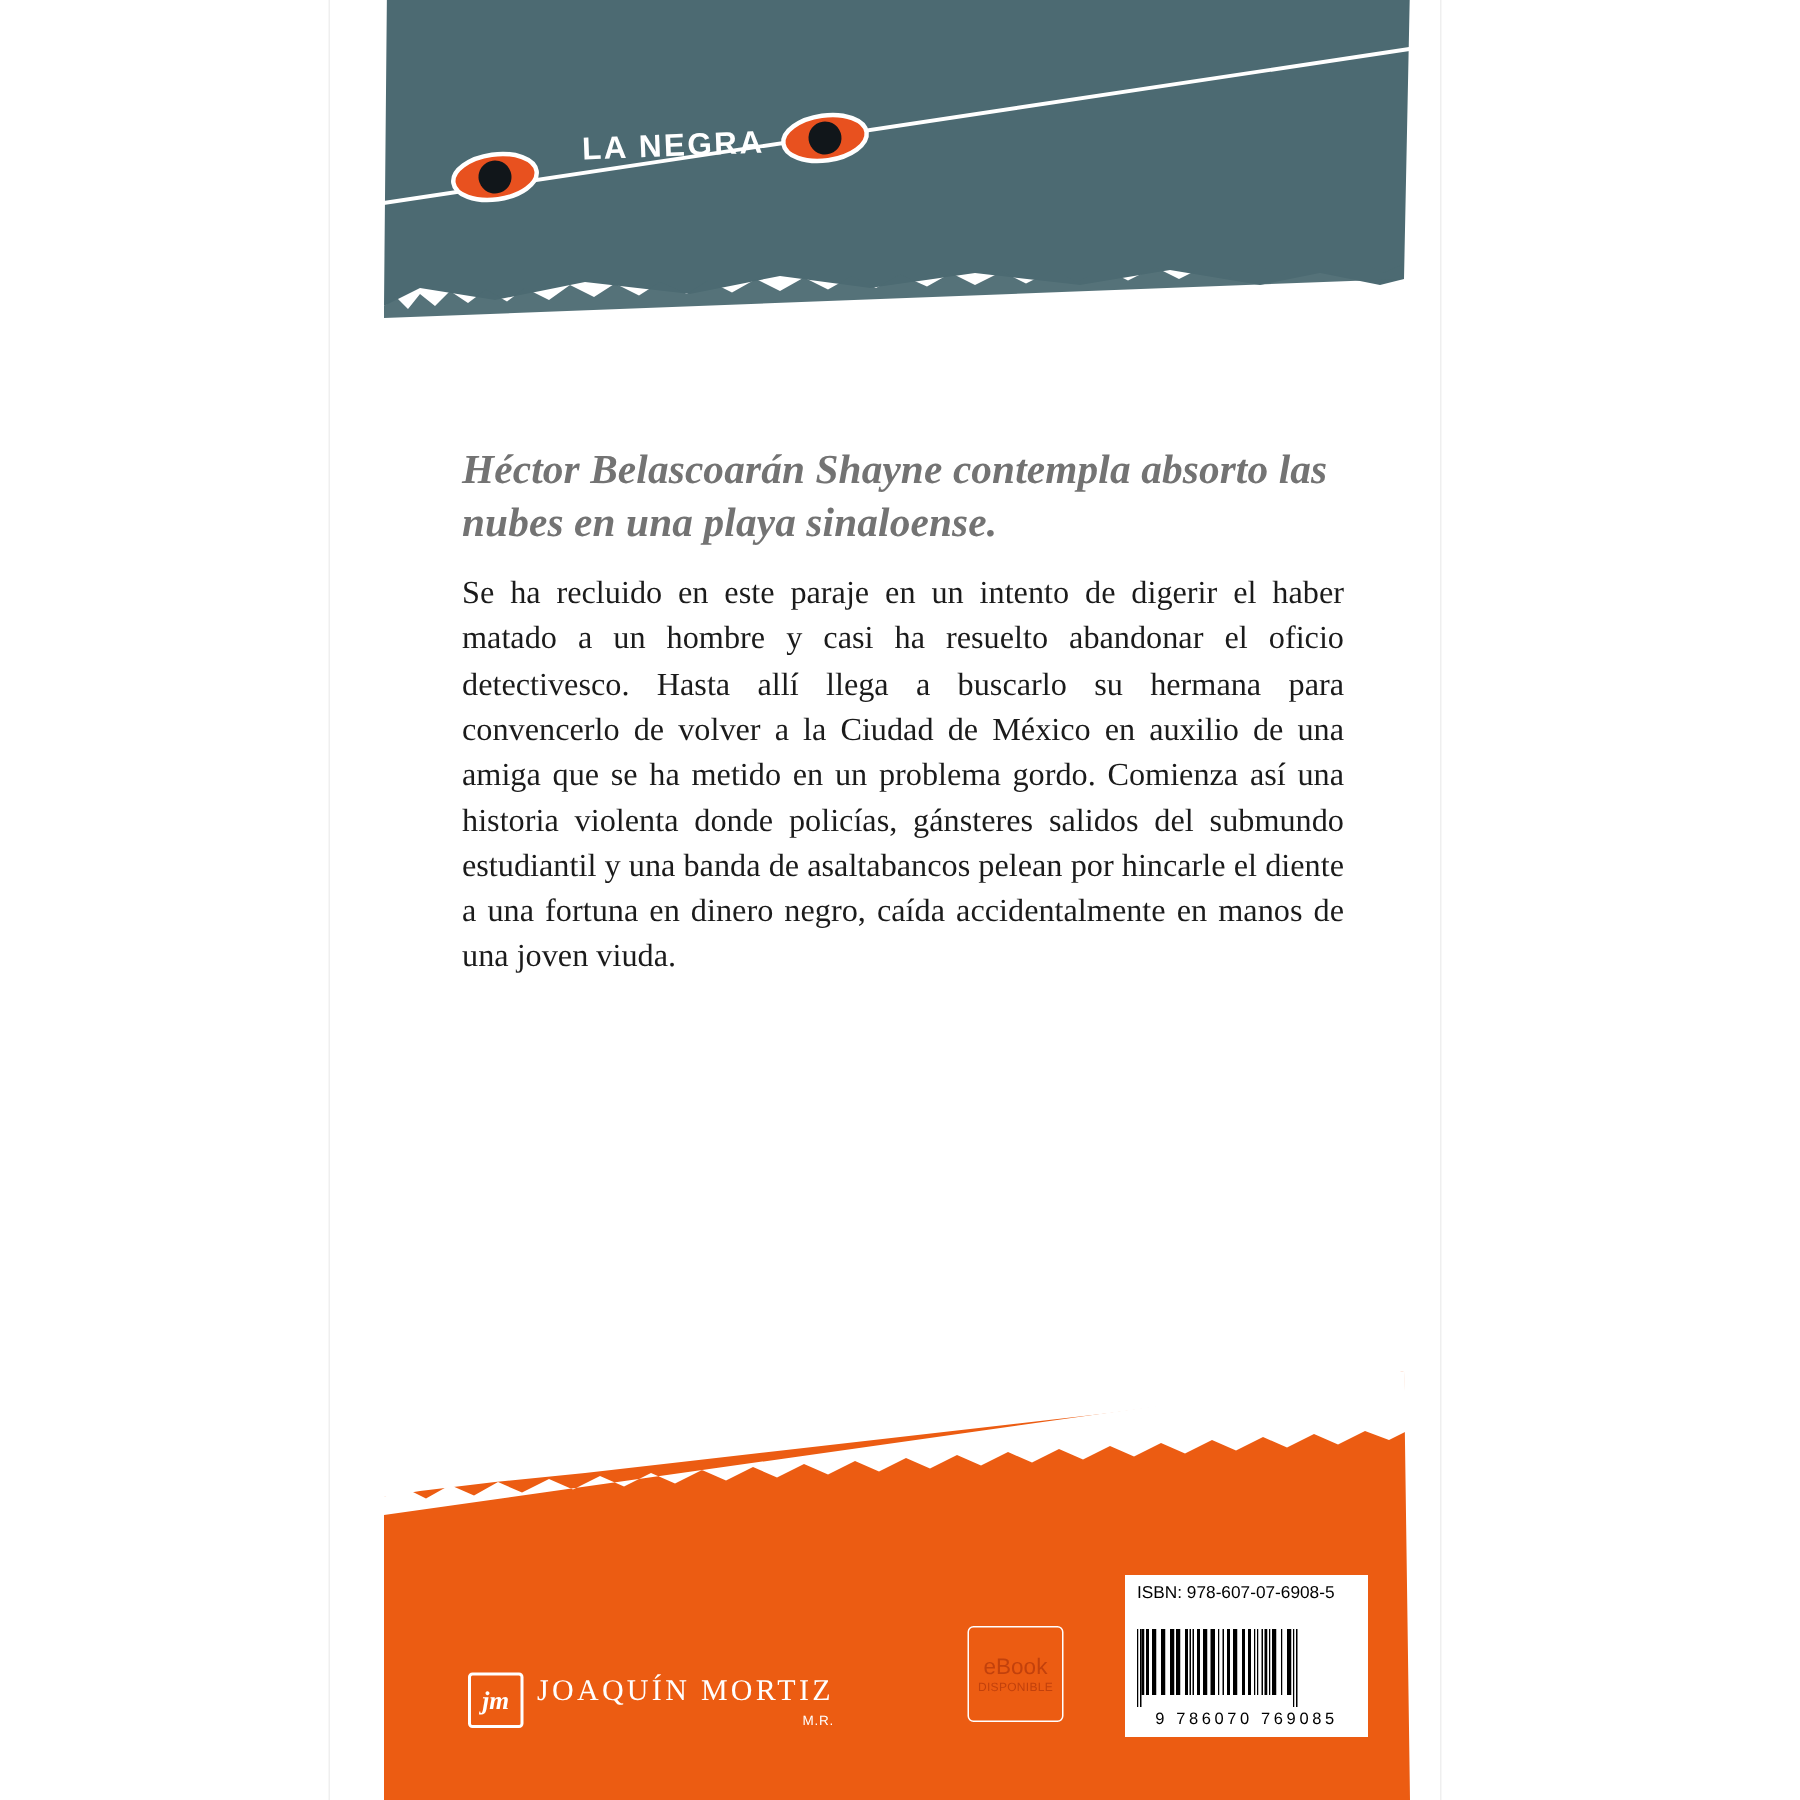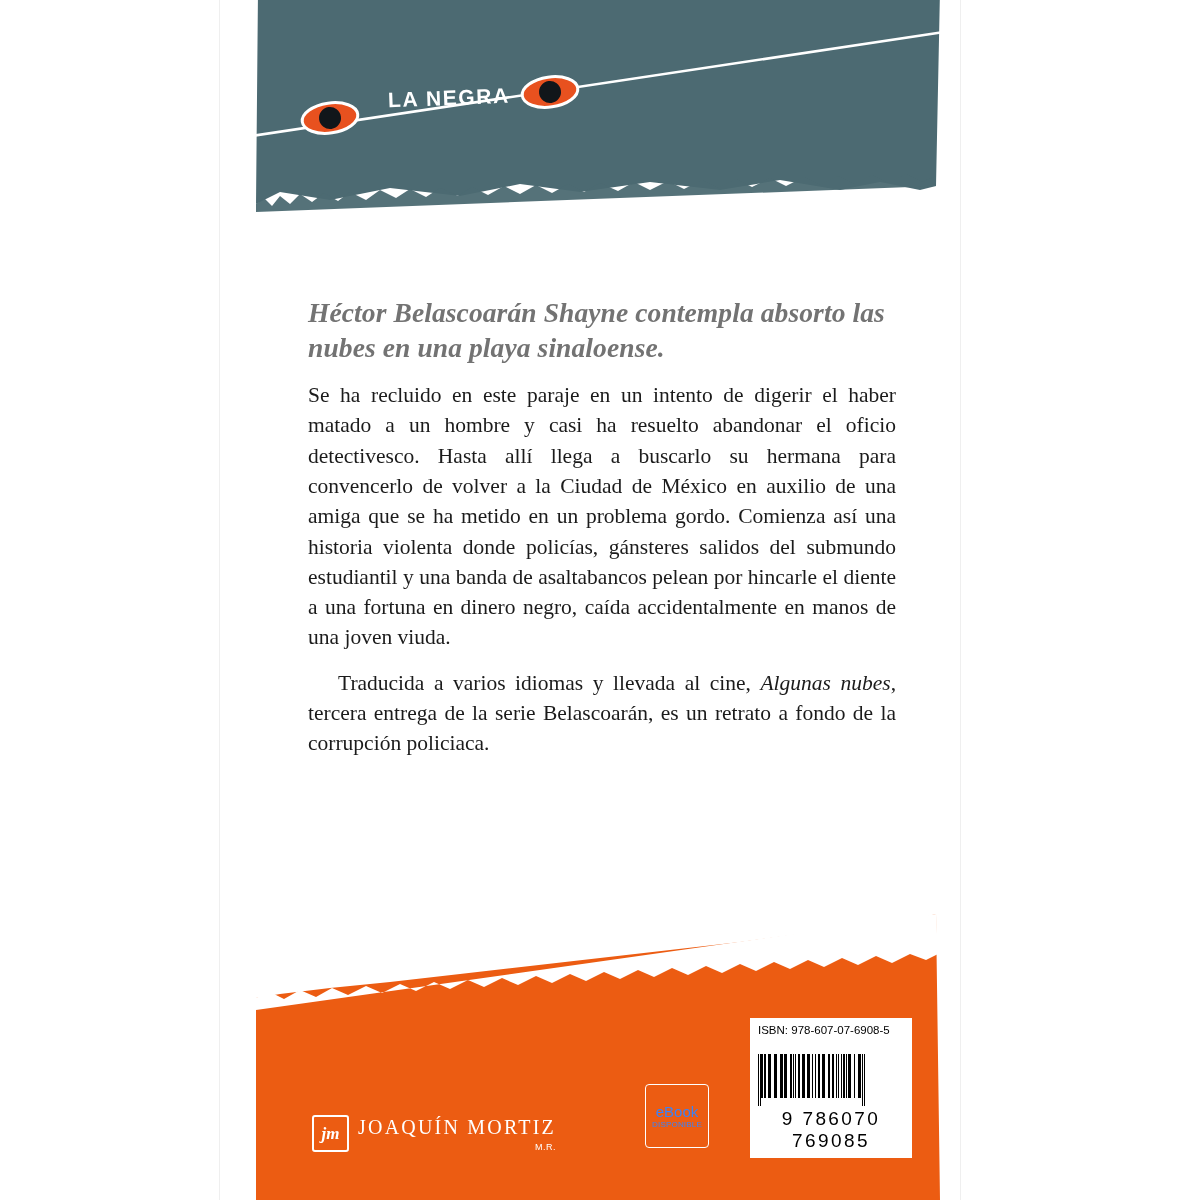--- a/index.html
+++ b/index.html
@@ -132,21 +132,21 @@
 
   
   .ebook {
     position: absolute;
     left: 425px;
     bottom: 52px;
     width: 62px;
     height: 62px;
     border: 1.6px solid #ffffff;
     border-radius: 4px;
-    color: #3b82f6;
+    color: #c2410c;
     display: flex;
     flex-direction: column;
     align-items: center;
     justify-content: center;
     font-family: "Liberation Sans", sans-serif;
     line-height: 1.15;
   }
   .ebook .e1 { font-size: 15px; }
   .ebook .e2 { font-size: 8px; letter-spacing: 0.2px; text-align: right; }
 
@@ -169,21 +169,21 @@
   }
   .bars {
     height: 52px;
     display: flex;
     align-items: stretch;
     gap: 0;
   }
   .bars span { display: block; }
   .ean-digits {
     font-family: "Liberation Sans", sans-serif;
-    font-size: 19px;
+    font-size: 11px;
     letter-spacing: 2.4px;
     color: #000000;
     margin-top: 2px;
     text-align: center;
   }
 </style>
 </head>
 <body>
 
 <div class="page">
@@ -204,21 +204,20 @@
         <ellipse cx="0" cy="0" rx="28" ry="15" fill="#e8511f" stroke="#ffffff" stroke-width="3"></ellipse>
         <circle cx="0" cy="0" r="11" fill="#11161a"></circle>
       </g>
     </svg>
     <div class="series-label">LA NEGRA</div>
   </div>
 
   <div class="blurb">
     <h1>Héctor Belascoarán Shayne contempla absorto las nubes en una playa sinaloense.</h1>
     <p>Se ha recluido en este paraje en un intento de digerir el haber matado a un hombre y casi ha resuelto abandonar el oficio detectivesco. Hasta allí llega a buscarlo su hermana para convencerlo de volver a la Ciudad de México en auxilio de una amiga que se ha metido en un problema gordo. Comienza así una historia violenta donde policías, gánsteres salidos del submundo estudiantil y una banda de asaltabancos pelean por hincarle el diente a una fortuna en dinero negro, caída accidentalmente en manos de una joven viuda.</p>
-    <p class="indent"><span>Traducida a varios idiomas y llevada al cine, </span><em>Algunas nubes</em><span>, tercera entrega de la serie Belascoarán, es un retrato a fondo de la corrupción policiaca.</span></p>
   </div>
 
   <div class="footer-band">
     <svg width="740" height="300" viewBox="0 0 740 300" xmlns="http://www.w3.org/2000/svg" aria-hidden="true">
       <path d="M 36 98 L 60 94 L 110 88 L 170 82 L 240 74 L 310 66 L 380 58 L 450 50 L 520 42 L 580 34 L 640 26 L 700 18 L 716 14 L 720 300 L 36 300 Z" fill="#ec5c12"></path>
       <path d="M 36 98 L 50 92 L 64 99 L 80 90 L 96 97 L 112 88 L 128 95 L 146 86 L 162 93 L 180 84 L 196 91 L 214 82 L 230 89 L 248 80 L 264 87 L 282 78 L 298 85 L 316 76 L 332 83 L 350 74 L 366 81 L 384 72 L 400 79 L 418 70 L 434 77 L 452 68 L 468 75 L 486 66 L 502 73 L 520 64 L 536 71 L 554 62 L 570 69 L 588 60 L 604 67 L 622 58 L 638 65 L 656 56 L 672 63 L 690 54 L 706 60 L 718 54 L 716 14 L 36 110 Z" fill="#ffffff"></path>
     </svg>
   </div>
 
   <div class="publisher">

